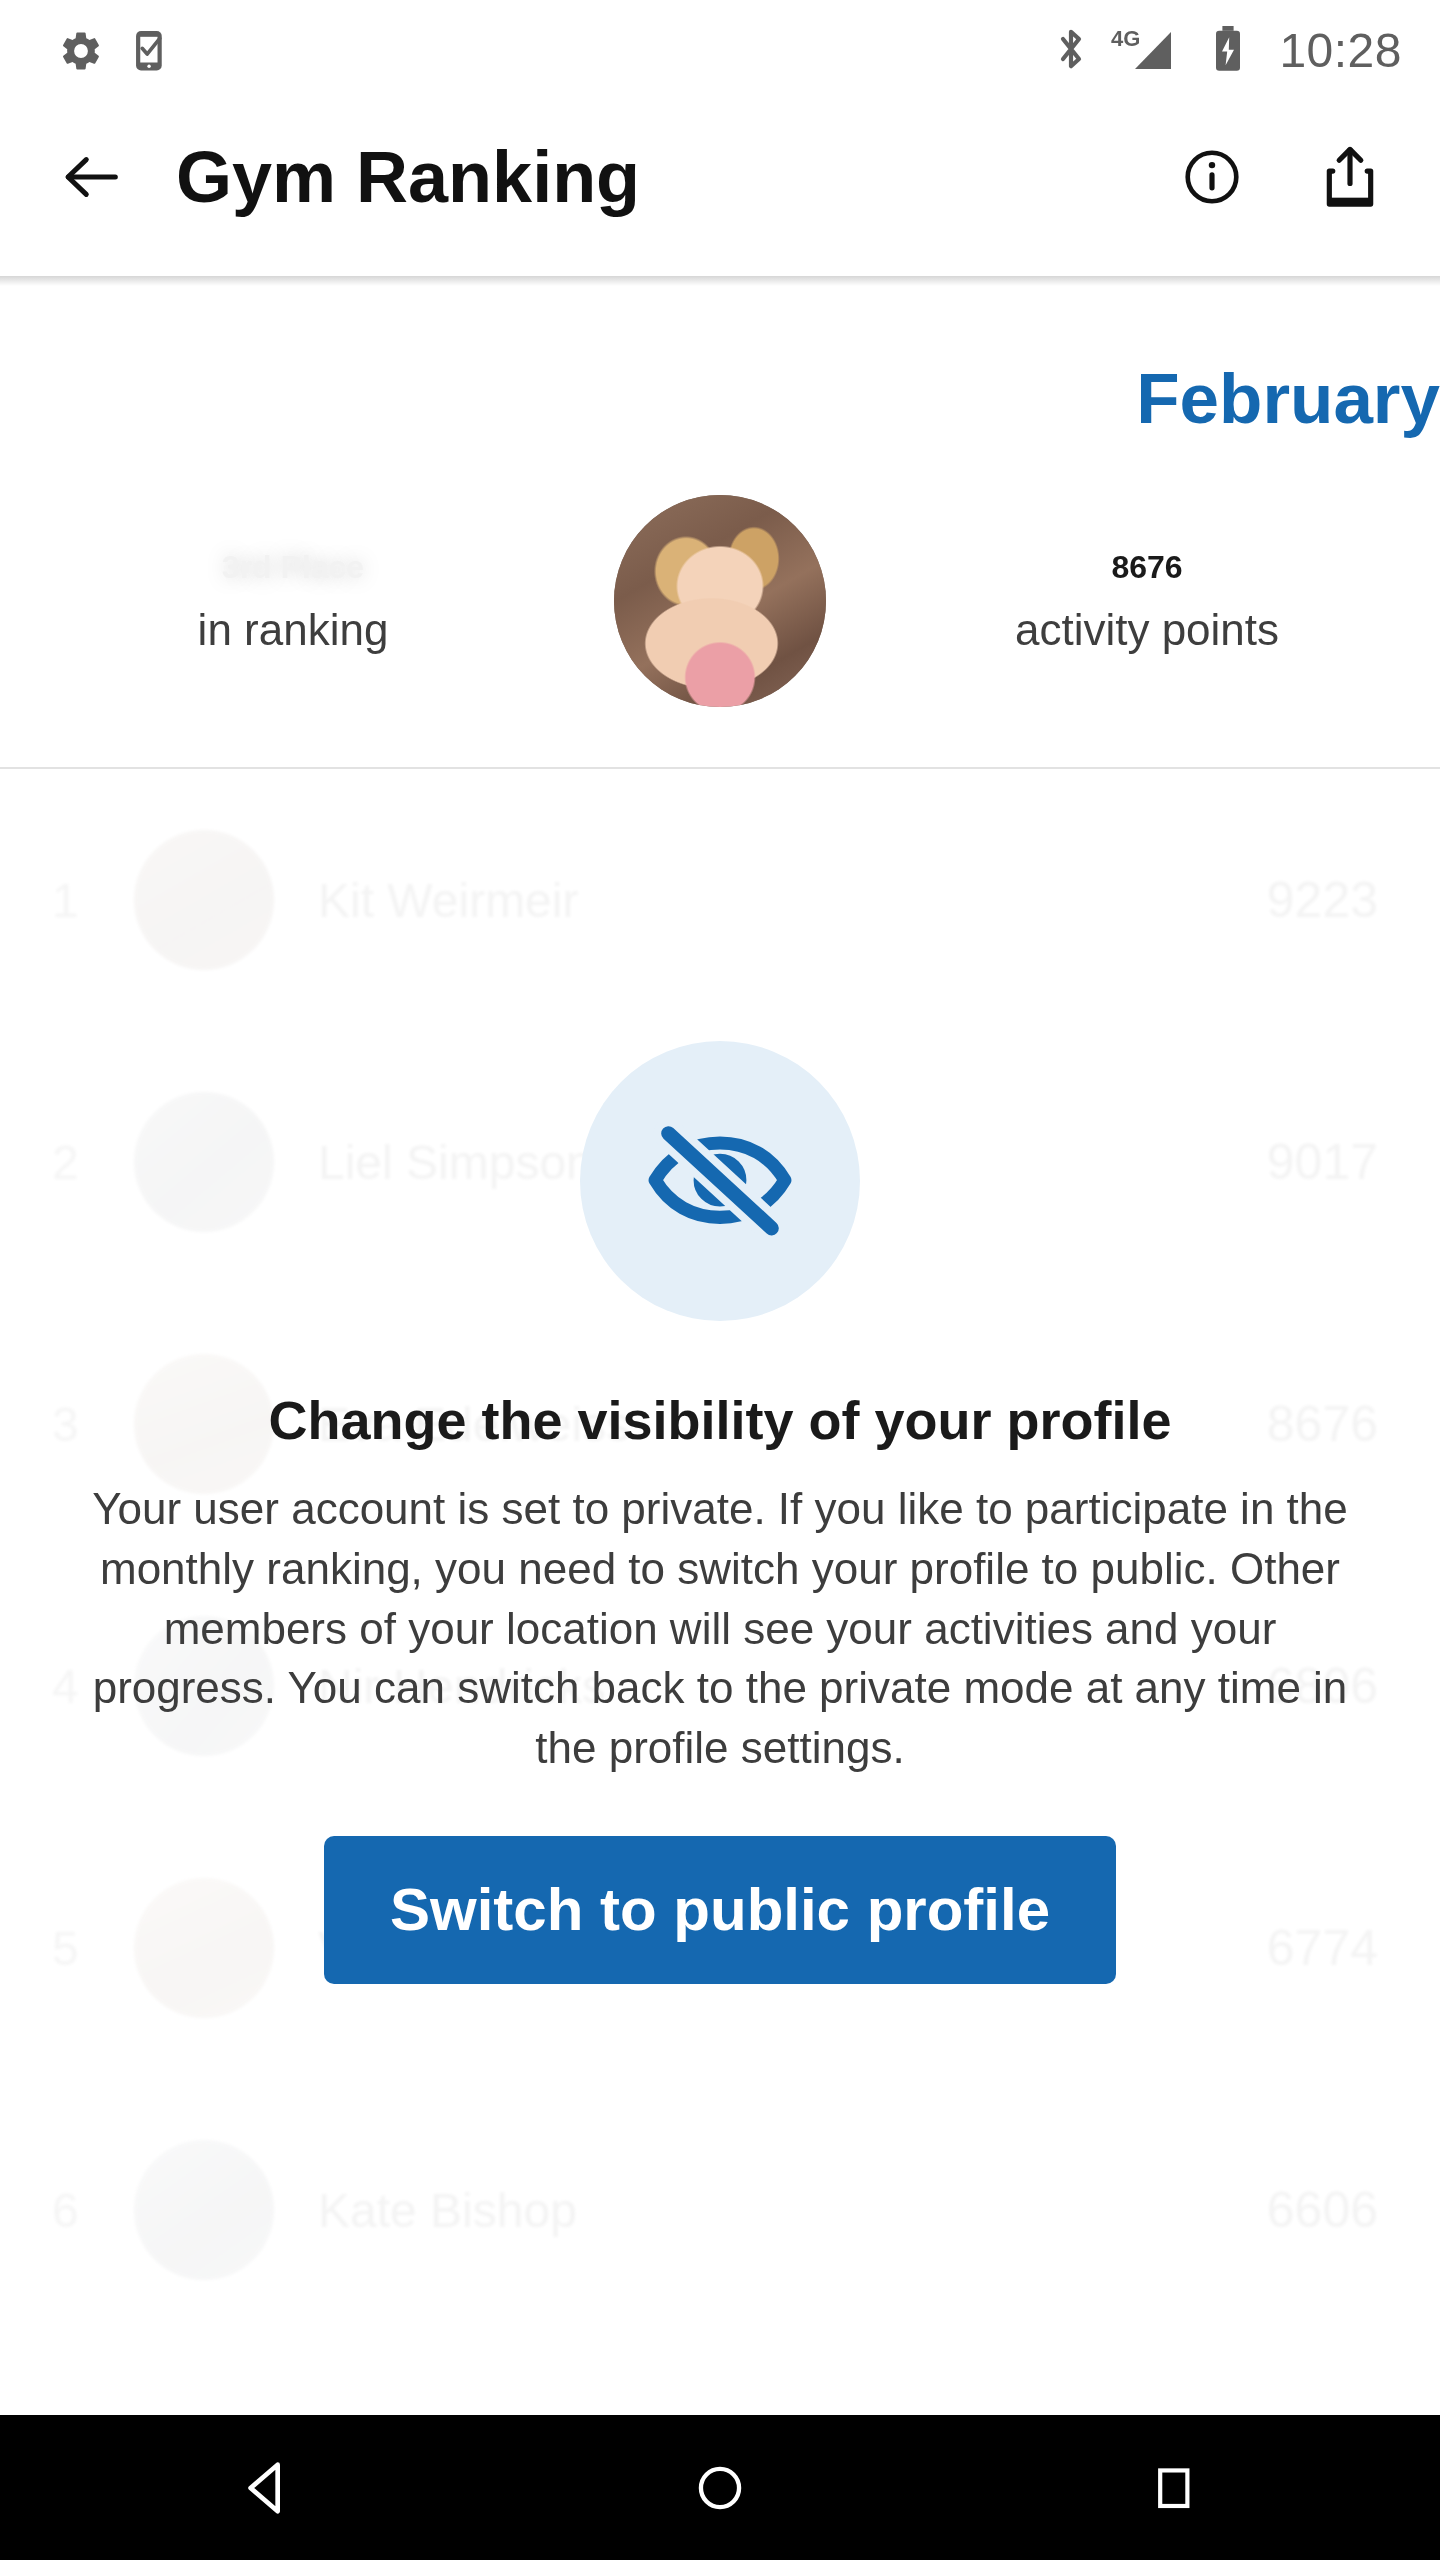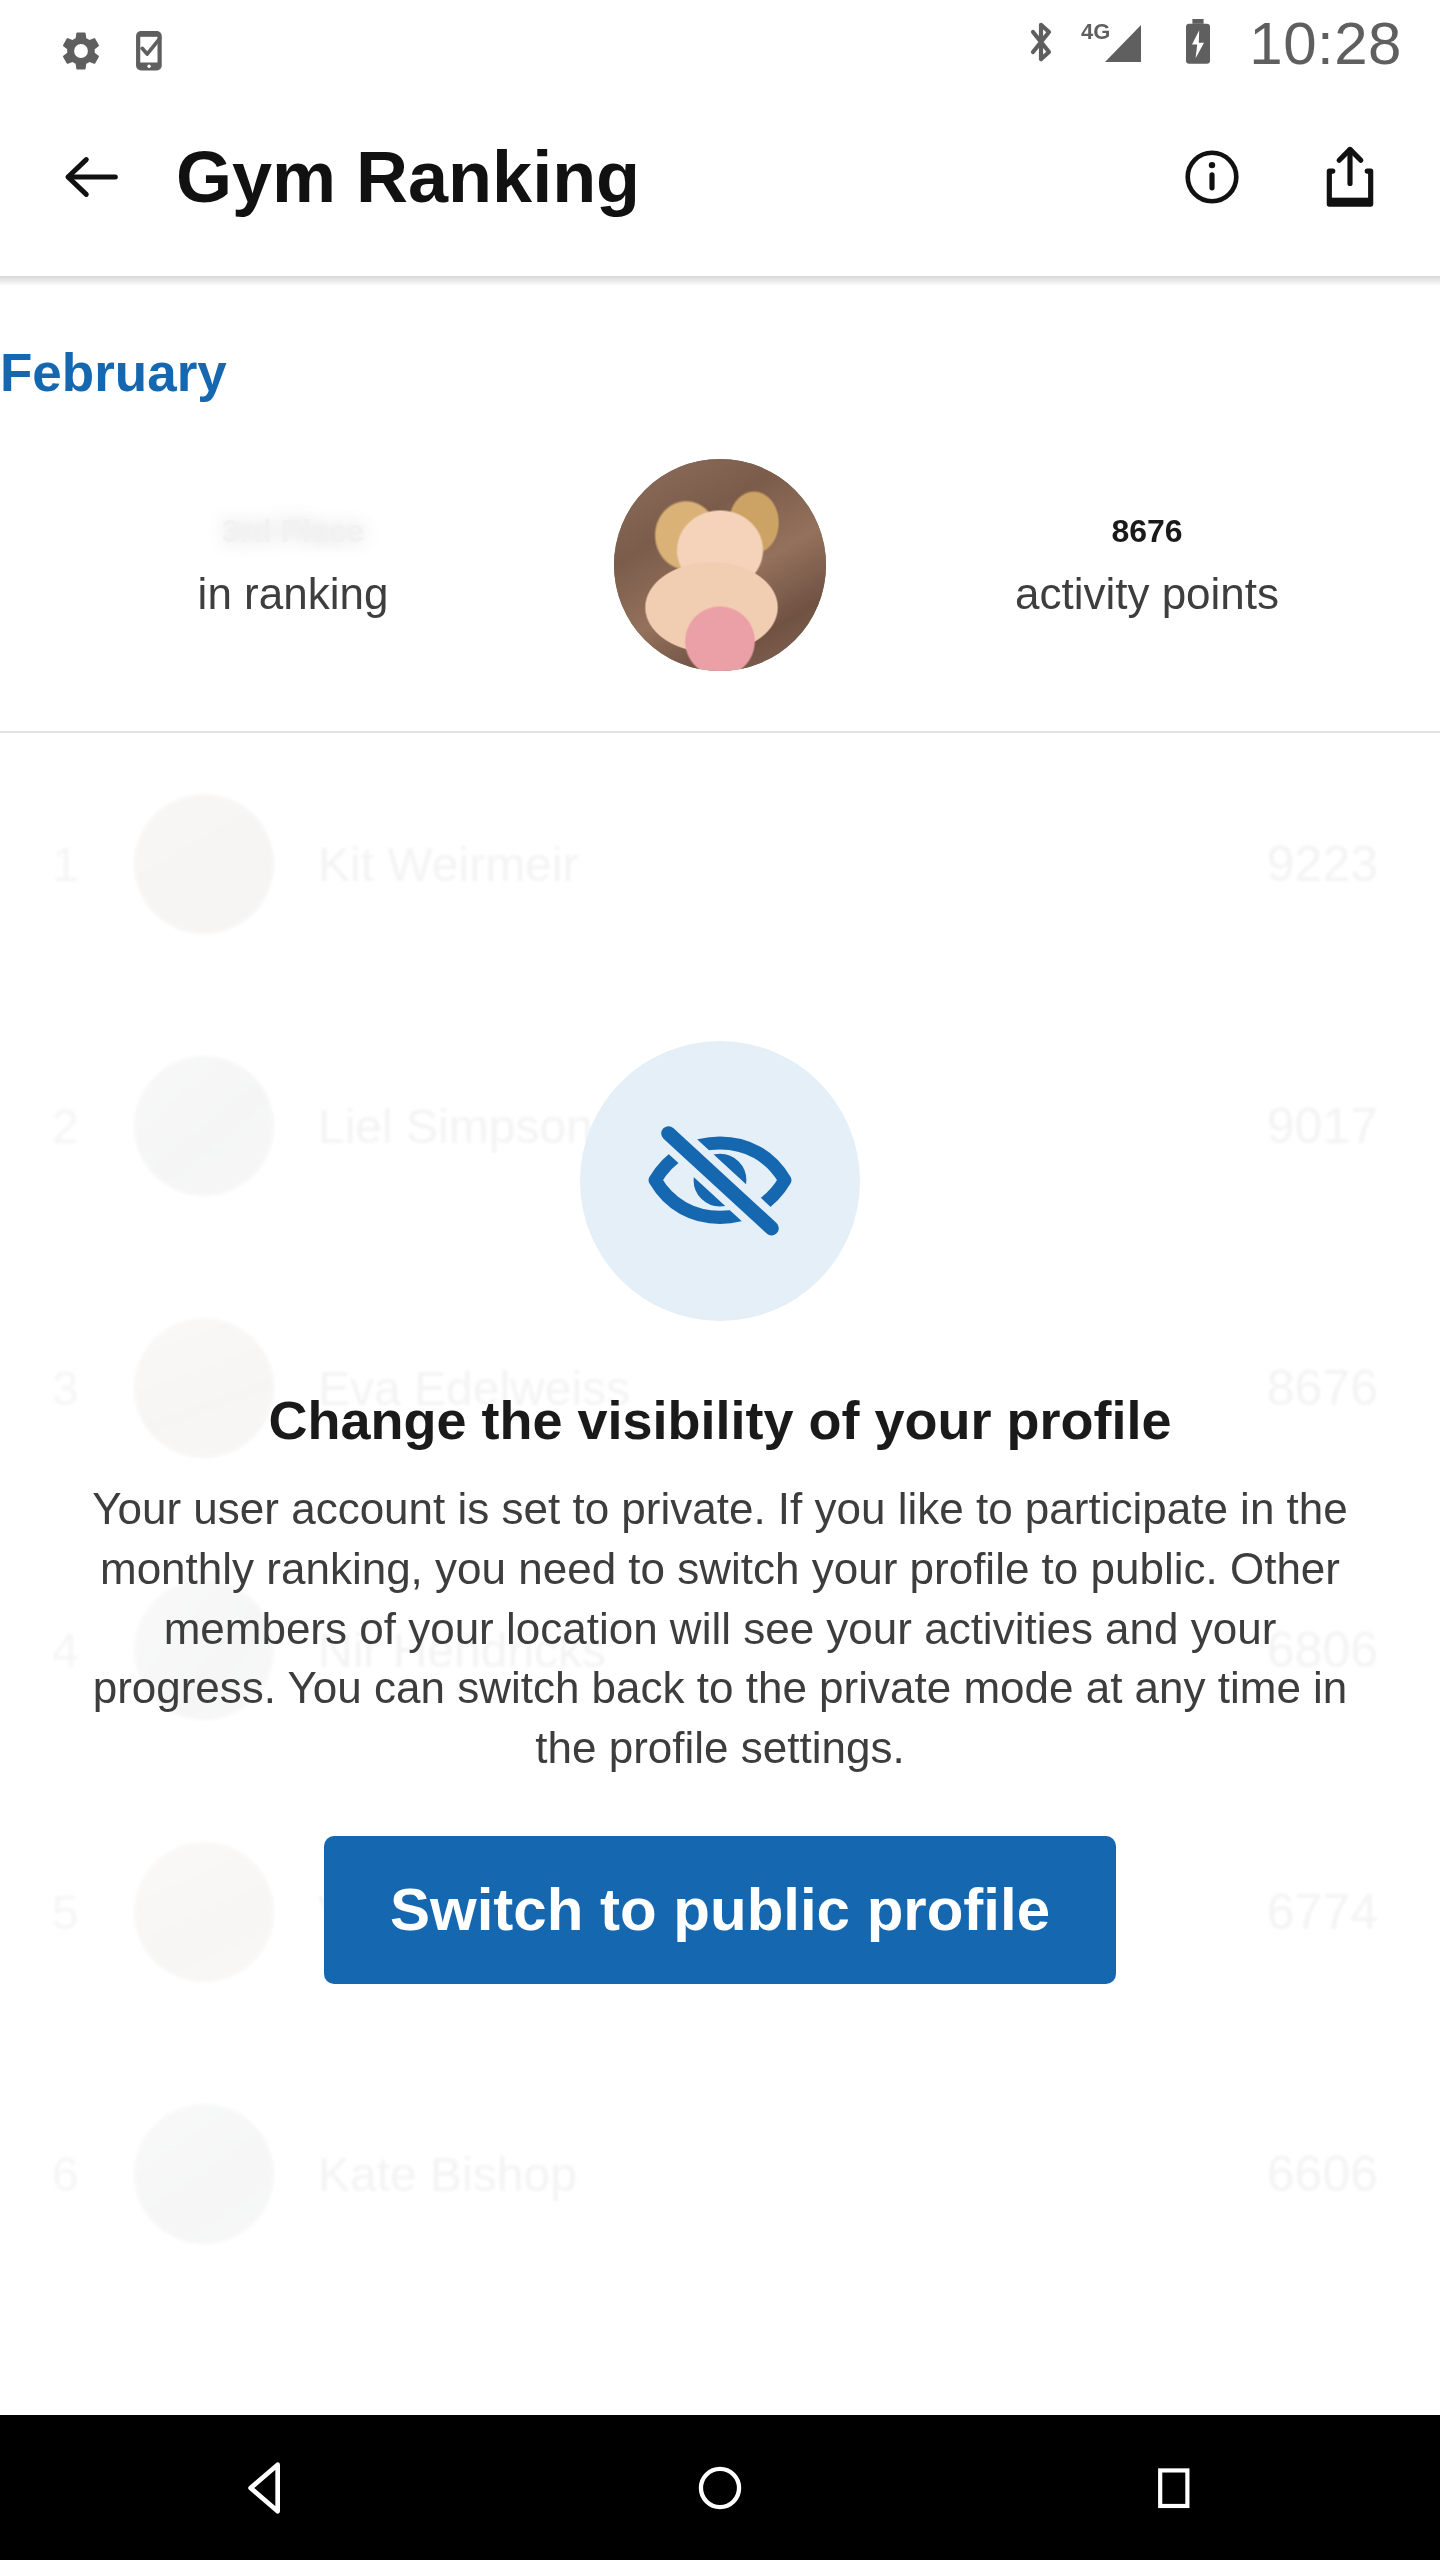--- a/index.html
+++ b/index.html
@@ -41,21 +41,21 @@
     gap: 26px;
   }
   .status-right {
     margin-left: auto;
     display: flex;
     align-items: center;
     gap: 20px;
   }
   .status-icon { display: block; }
   .status-clock {
-    font-size: 60px;
+    font-size: 48px;
     color: #5f5f5f;
     letter-spacing: 0.5px;
     margin-left: 14px;
     font-family: "Liberation Sans", sans-serif;
   }
 
   
   .app-bar {
     position: absolute;
     top: 78px; left: 0;
@@ -104,25 +104,25 @@
   .content {
     position: absolute;
     top: 286px; left: 0;
     width: 1440px;
     height: 2129px;
     background: #ffffff;
     overflow: hidden;
   }
 
   .month-title {
-    text-align: left;
+    text-align: right;
     color: #1568B0;
-    font-size: 53px;
+    font-size: 71px;
     font-weight: bold;
-    margin-top: 56px;
+    margin-top: 72px;
   }
 
   .hero {
     display: flex;
     align-items: center;
     justify-content: space-between;
     padding: 0 78px;
     margin-top: 42px;
     box-sizing: border-box;
     height: 240px;

